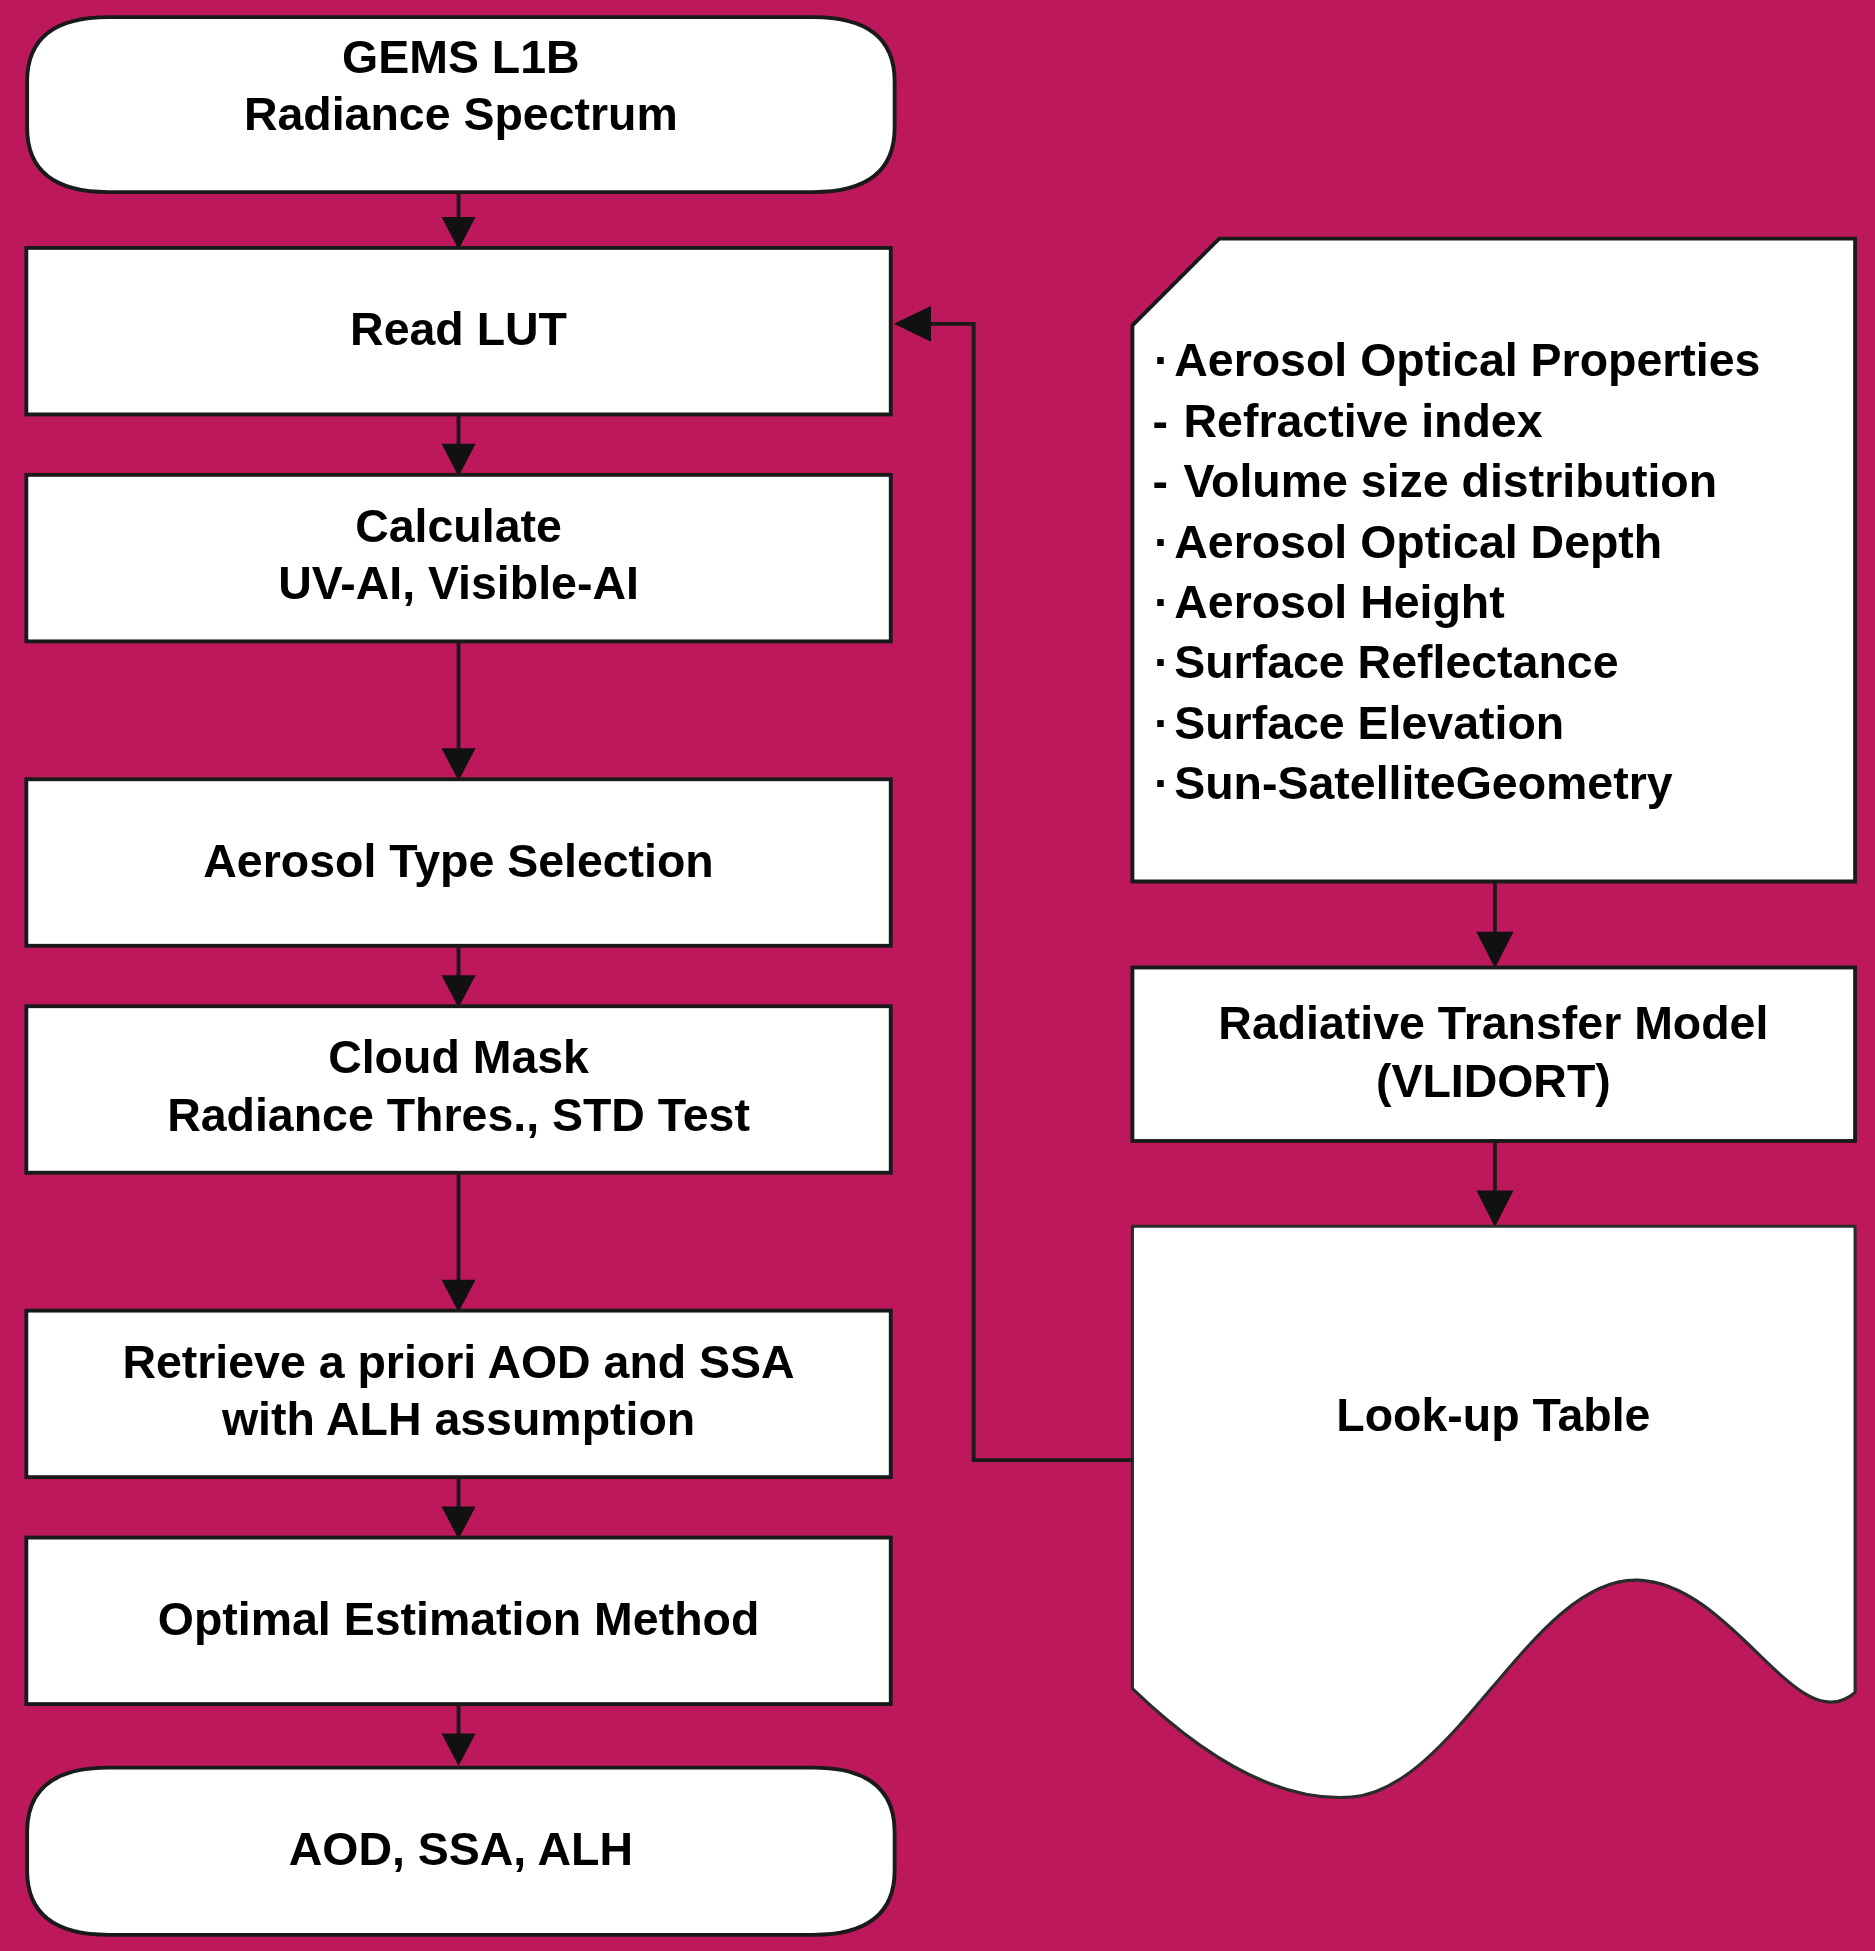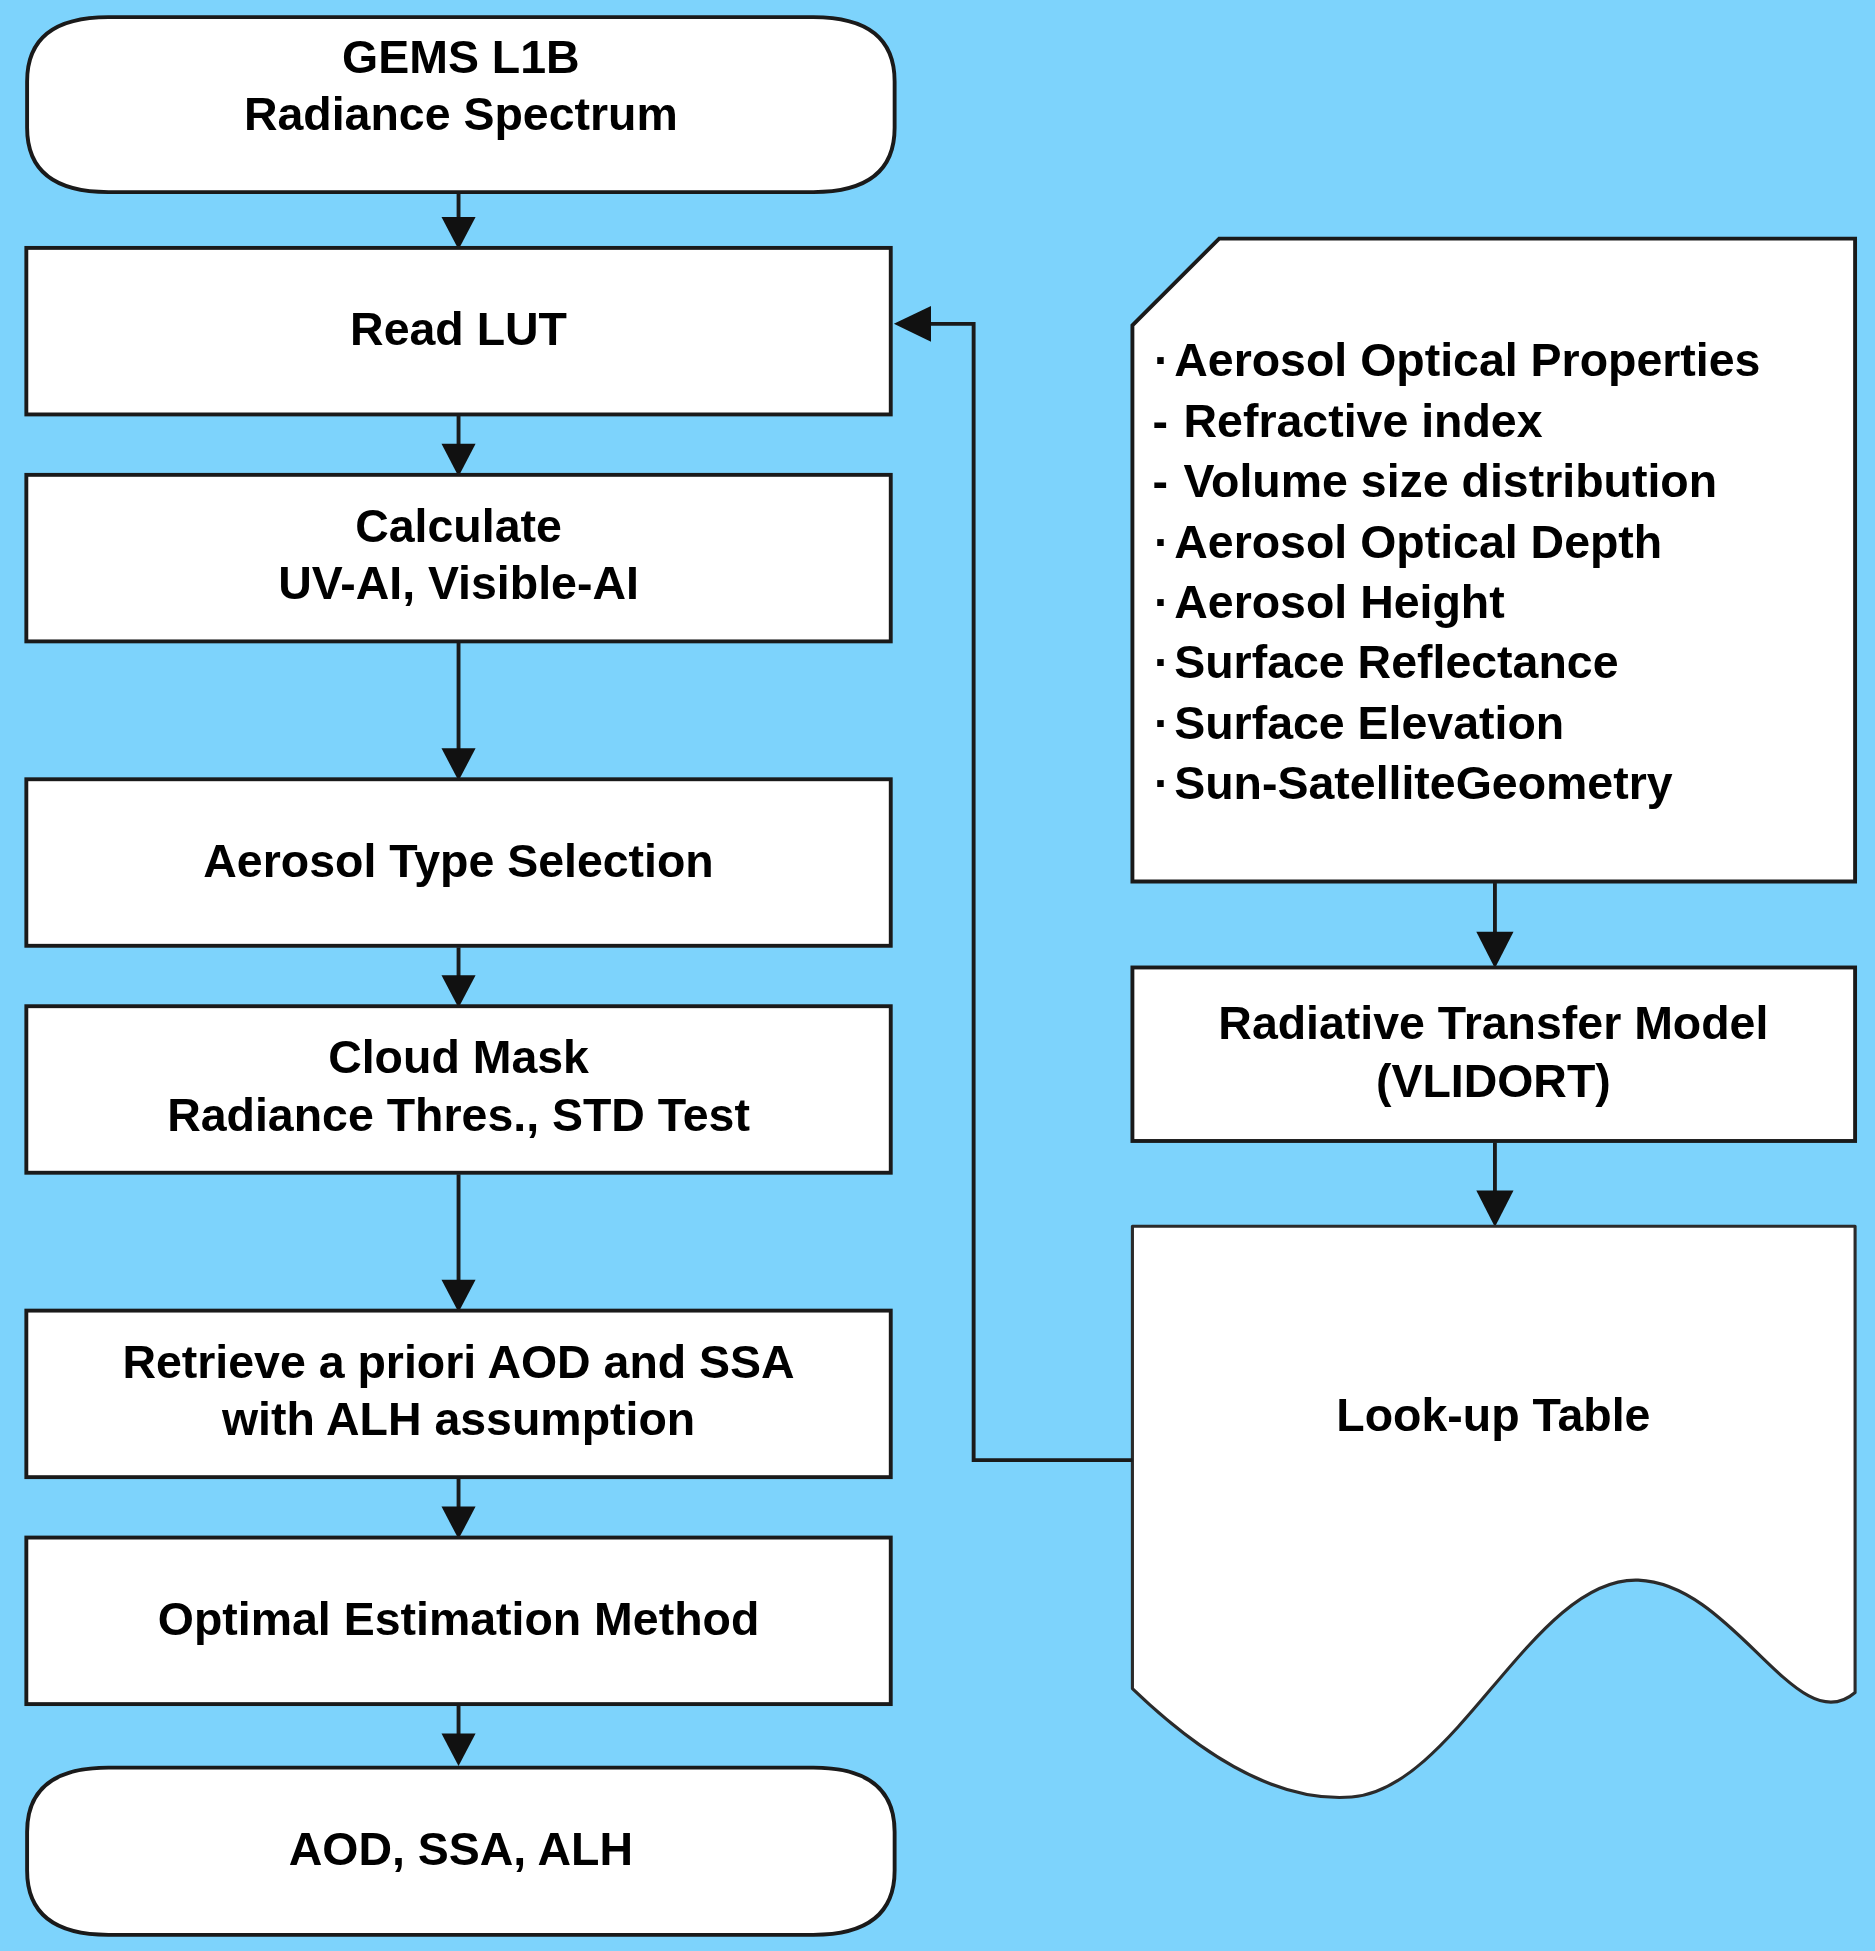--- a/index.html
+++ b/index.html
@@ -10,21 +10,21 @@
   body {
     width: 1876px;
     height: 1952px;
     font-family: "Liberation Sans", sans-serif;
     overflow: hidden;
   }
   #flowchart-root {
     position: relative;
     width: 1876px;
     height: 1952px;
-    background: #7dd3fc;
+    background: #be185d;
   }
   svg.chart-svg {
     position: absolute;
     top: 0; left: 0;
     width: 1876px;
     height: 1952px;
     display: block;
   }
   .shape-outline {
     fill: #ffffff;

